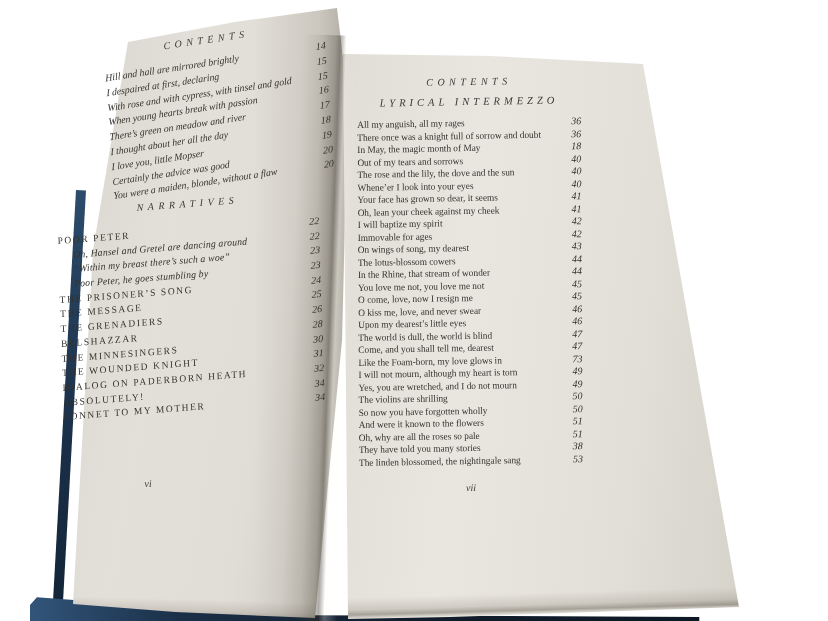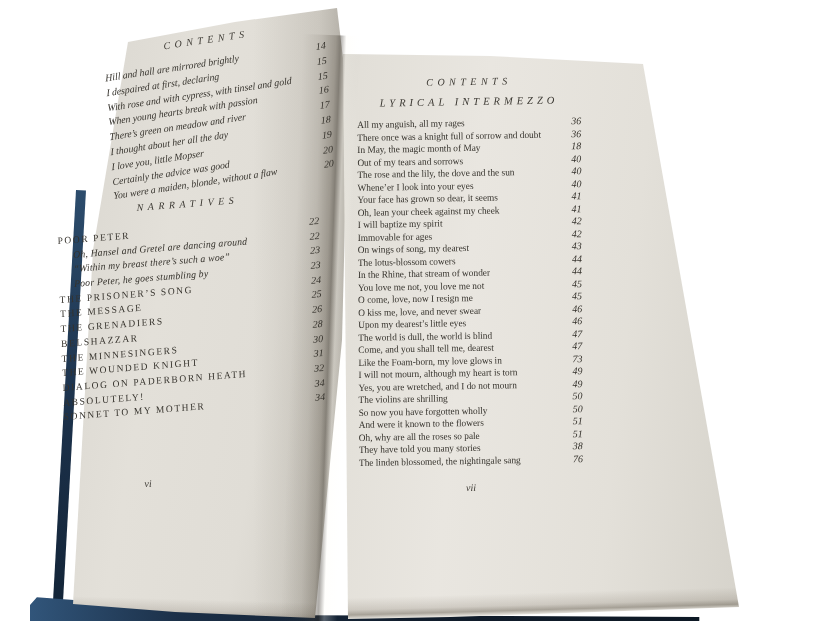--- a/index.html
+++ b/index.html
@@ -358,21 +358,21 @@
           <span class="p">51</span>
         </div>
 
         <div class="row">
           <span class="t">They have told you many stories</span>
           <span class="p">38</span>
         </div>
 
         <div class="row">
           <span class="t">The linden blossomed, the nightingale sang</span>
-          <span class="p">76</span>
+          <span class="p">53</span>
         </div>
       </div>
     <div class="folio folio-right">vii</div>
   </div>
 
   <div class="gutter"></div>
 
 </div>
 
 </body></html>

